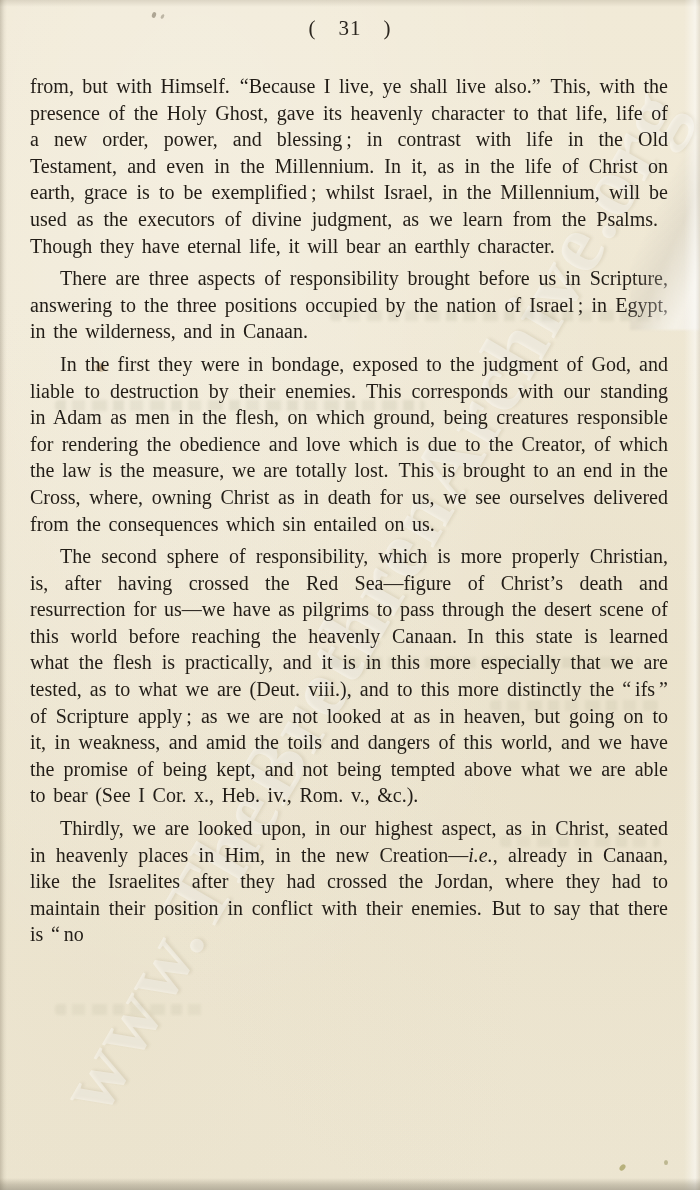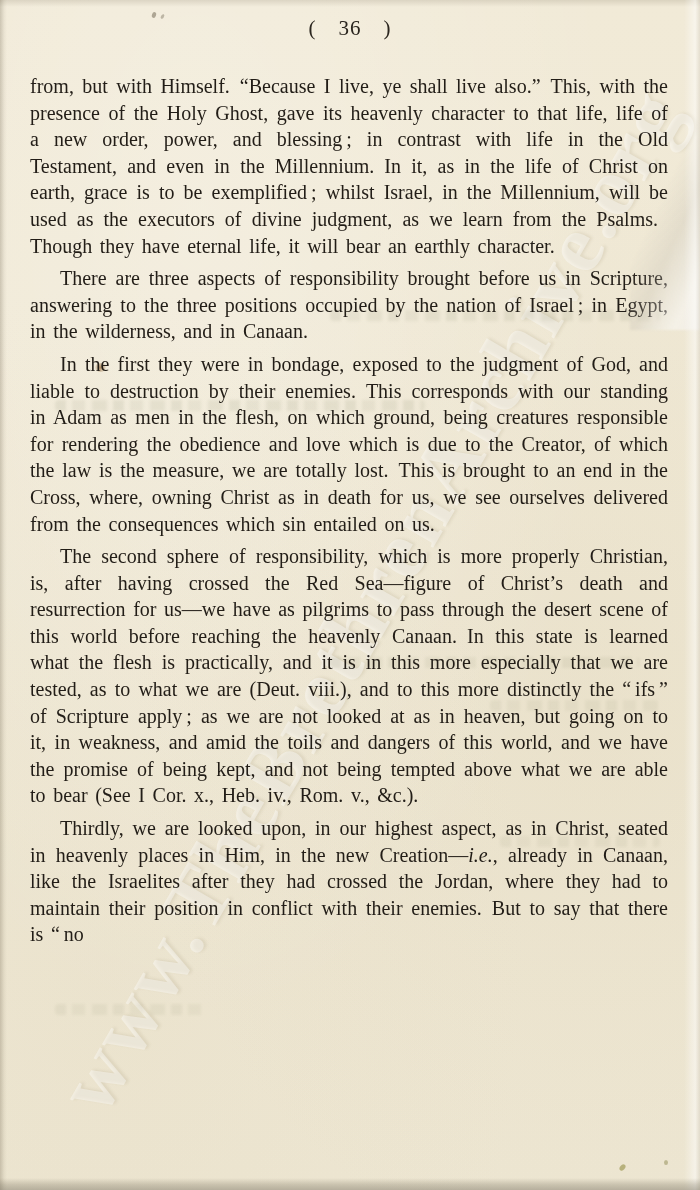--- a/index.html
+++ b/index.html
@@ -85,21 +85,21 @@
 
   <div class="stain"></div>
   <div class="speck" style="left:152px; top:12px;  width:4px; height:6px; background:rgba(90,80,60,.45); transform:rotate(20deg);"></div>
   <div class="speck" style="left:161px; top:14px;  width:3px; height:5px; background:rgba(90,80,60,.35); transform:rotate(30deg);"></div>
   <div class="speck" style="left:551px; top:659px; width:4px; height:4px; background:rgba(60,55,40,.55);"></div>
   <div class="speck" style="left:620px; top:1164px; width:5px; height:7px; background:rgba(130,125,40,.5); transform:rotate(40deg);"></div>
   <div class="speck" style="left:664px; top:1160px; width:4px; height:5px; background:rgba(120,115,50,.4);"></div>
 
   <div class="folio">
     <span>(</span>
-    <span>36</span>
+    <span>31</span>
     <span>)</span>
   </div>
 
   <div class="text-block">
     <p>from, but with Himself. “Because I live, ye shall live also.” This, with the presence of the Holy Ghost, gave its heavenly character to that life, life of a new order, power, and blessing ; in contrast with life in the Old Testament, and even in the Millennium. In it, as in the life of Christ on earth, grace is to be exemplified ; whilst Israel, in the Millennium, will be used as the executors of divine judgment, as we learn from the Psalms. Though they have eternal life, it will bear an earthly character.</p>
     <p>There are three aspects of responsibility brought before us in Scripture, answering to the three positions occupied by the nation of Israel ; in Egypt, in the wilderness, and in Canaan.</p>
     <p>In the first they were in bondage, exposed to the judgment of God, and liable to destruction by their enemies. This corresponds with our standing in Adam as men in the flesh, on which ground, being creatures responsible for rendering the obedience and love which is due to the Creator, of which the law is the measure, we are totally lost. This is brought to an end in the Cross, where, owning Christ as in death for us, we see ourselves delivered from the consequences which sin entailed on us.</p>
     <p>The second sphere of responsibility, which is more properly Christian, is, after having crossed the Red Sea—figure of Christ’s death and resurrection for us—we have as pilgrims to pass through the desert scene of this world before reaching the heavenly Canaan. In this state is learned what the flesh is practically, and it is in this more especially that we are tested, as to what we are (Deut. viii.), and to this more distinctly the “ ifs ” of Scripture apply ; as we are not looked at as in heaven, but going on to it, in weakness, and amid the toils and dangers of this world, and we have the promise of being kept, and not being tempted above what we are able to bear (See I Cor. x., Heb. iv., Rom. v., &amp;c.).</p>
     <p><span>Thirdly, we are looked upon, in our highest aspect, as in Christ, seated in heavenly places in Him, in the new Creation—</span><em>i.e.</em><span>, already in Canaan, like the Israelites after they had crossed the Jordan, where they had to maintain their position in conflict with their enemies. But to say that there is “ no</span></p>
   </div>

